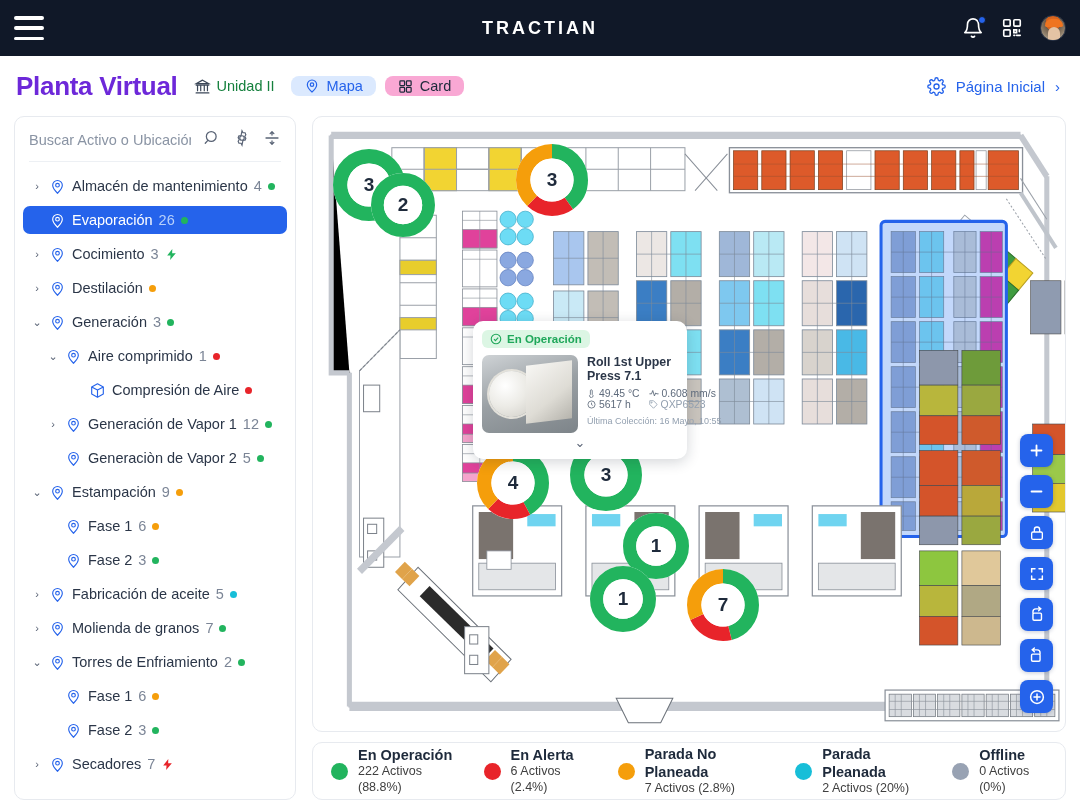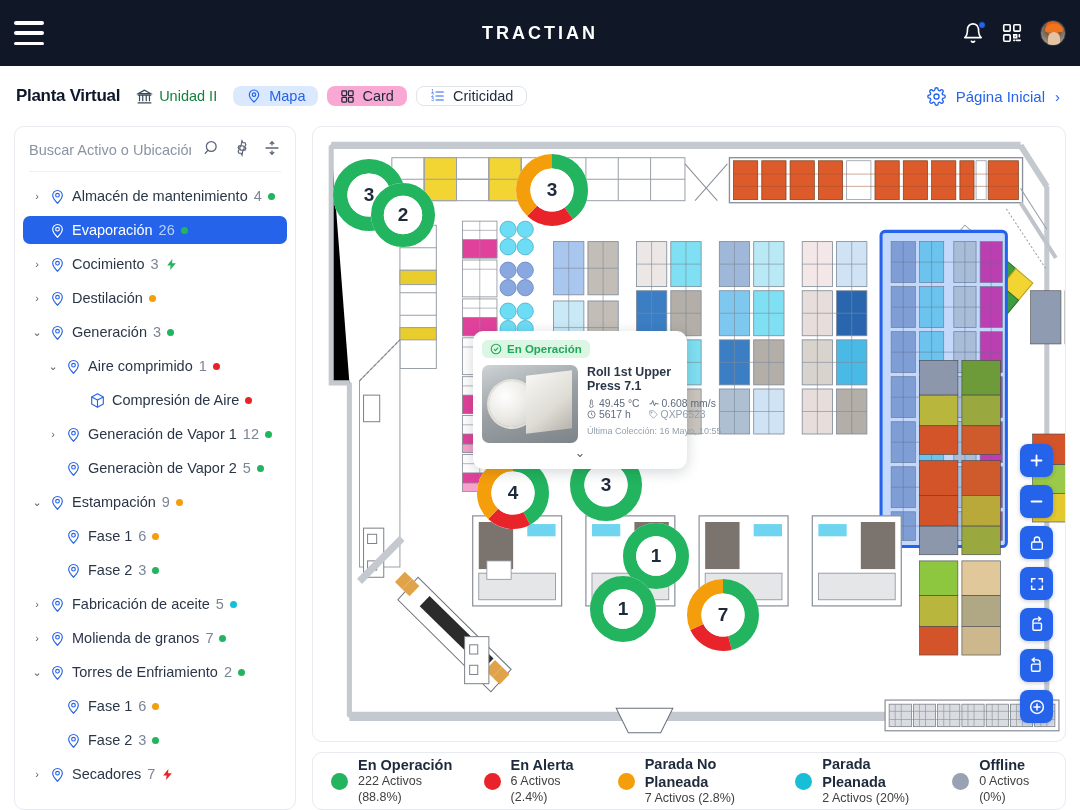--- a/index.html
+++ b/index.html
@@ -5,21 +5,21 @@
   * { box-sizing: border-box; margin: 0; padding: 0; }
   html, body {
     width: 1080px; height: 810px;
     font-family: "Liberation Sans", sans-serif;
     background: #ffffff;
     overflow: hidden;
   }
 
   
   .topbar {
-    height: 66px; background: #101828;
+    height: 56px; background: #101828;
     display: flex; align-items: center;
     padding: 0 14px; position: relative;
   }
   .hamburger { width: 30px; height: 24px; display:flex; flex-direction:column; justify-content:space-between; cursor:pointer; }
   .hamburger span { display:block; height:3.5px; background:#fff; border-radius:2px; }
   .brand {
     position:absolute; left:0; right:0; text-align:center;
     color:#fff; font-weight:700; font-size:18px; letter-spacing:3px;
     pointer-events:none;
   }
@@ -30,21 +30,21 @@
   .avatar {
     width:26px; height:26px; border-radius:50%;
     background: radial-gradient(circle at 50% 30%, #e8742a 0%, #d4601a 36%, #6f5b4a 37%, #8a7a66 60%, #c9b9a5 100%);
     border:1.5px solid #2b3548; position:relative; overflow:hidden; cursor:pointer;
   }
   .avatar::before { content:""; position:absolute; left:4px; top:3px; width:18px; height:8px; border-radius:9px 9px 2px 2px; background:#ef7420; }
   .avatar::after { content:""; position:absolute; left:7px; top:11px; width:12px; height:14px; border-radius:6px 6px 0 0; background:#e4c3a4; }
 
   
   .pagehead { height:60px; background:#fff; display:flex; align-items:center; padding:0 16px; }
-  .ptitle { font-size:17px; font-weight:700; color:#0f172a; letter-spacing:-0.3px; }
+  .ptitle { font-size:26px; font-weight:700; color:#6d28d9; letter-spacing:-0.3px; }
   .unit { display:flex; align-items:center; gap:6px; margin-left:16px; color:#15803d; font-size:14.5px; }
   .seg { display:flex; align-items:center; gap:9px; margin-left:16px; }
   .segbtn {
     display:flex; align-items:center; gap:7px;
     height:20px; padding:0 13px; border-radius:8px;
     font-size:14.5px; cursor:pointer; border:none; background:transparent;
     font-family:inherit; white-space:nowrap;
   }
   .segbtn.active { background:#dbe9fe; color:#2563eb; }
   .segbtn.grey { background:#f9a8d4; color:#1e2a3b; }
@@ -200,29 +200,20 @@
       <span>Mapa</span>
     </button>
     <button class="segbtn grey">
       <svg width="15" height="15" viewBox="0 0 24 24" fill="none" stroke="#1e2a3b" stroke-width="2">
         <rect x="3" y="3" width="7.5" height="7.5" rx="1.3"></rect>
           <rect x="13.5" y="3" width="7.5" height="7.5" rx="1.3"></rect>
         <rect x="3" y="13.5" width="7.5" height="7.5" rx="1.3"></rect>
           <rect x="13.5" y="13.5" width="7.5" height="7.5" rx="1.3"></rect>
       </svg>
       <span>Card</span>
-    </button>
-    <button class="segbtn outline">
-      <svg width="16" height="16" viewBox="0 0 24 24" fill="none" stroke="#2563eb" stroke-width="1.8" stroke-linecap="round">
-        <path d="M9 6h11M9 12h11M9 18h11"></path>
-        <text x="2" y="8" font-size="7" fill="#2563eb" stroke="none" font-family="Liberation Sans">1</text>
-        <text x="2" y="14" font-size="7" fill="#2563eb" stroke="none" font-family="Liberation Sans">2</text>
-        <text x="2" y="20" font-size="7" fill="#2563eb" stroke="none" font-family="Liberation Sans">3</text>
-      </svg>
-      <span>Criticidad</span>
     </button>
   </div>
 
   <div class="homelink">
     <svg width="19" height="19" viewBox="0 0 24 24" fill="none" stroke="#2563eb" stroke-width="1.7">
       <circle cx="12" cy="12" r="3.2"></circle>
       <path d="M19.4 15a1.6 1.6 0 0 0 .3 1.8l.1.1a2 2 0 1 1-2.8 2.8l-.1-.1a1.6 1.6 0 0 0-1.8-.3 1.6 1.6 0 0 0-1 1.5V21a2 2 0 1 1-4 0v-.1A1.6 1.6 0 0 0 9 19.4a1.6 1.6 0 0 0-1.8.3l-.1.1a2 2 0 1 1-2.8-2.8l.1-.1a1.6 1.6 0 0 0 .3-1.8 1.6 1.6 0 0 0-1.5-1H3a2 2 0 1 1 0-4h.1A1.6 1.6 0 0 0 4.6 9a1.6 1.6 0 0 0-.3-1.8l-.1-.1a2 2 0 1 1 2.8-2.8l.1.1a1.6 1.6 0 0 0 1.8.3H9a1.6 1.6 0 0 0 1-1.5V3a2 2 0 1 1 4 0v.1a1.6 1.6 0 0 0 1 1.5 1.6 1.6 0 0 0 1.8-.3l.1-.1a2 2 0 1 1 2.8 2.8l-.1.1a1.6 1.6 0 0 0-.3 1.8V9a1.6 1.6 0 0 0 1.5 1H21a2 2 0 1 1 0 4h-.1a1.6 1.6 0 0 0-1.5 1z"></path>
     </svg>
     <span>Página Inicial</span>
     <span>›</span>

